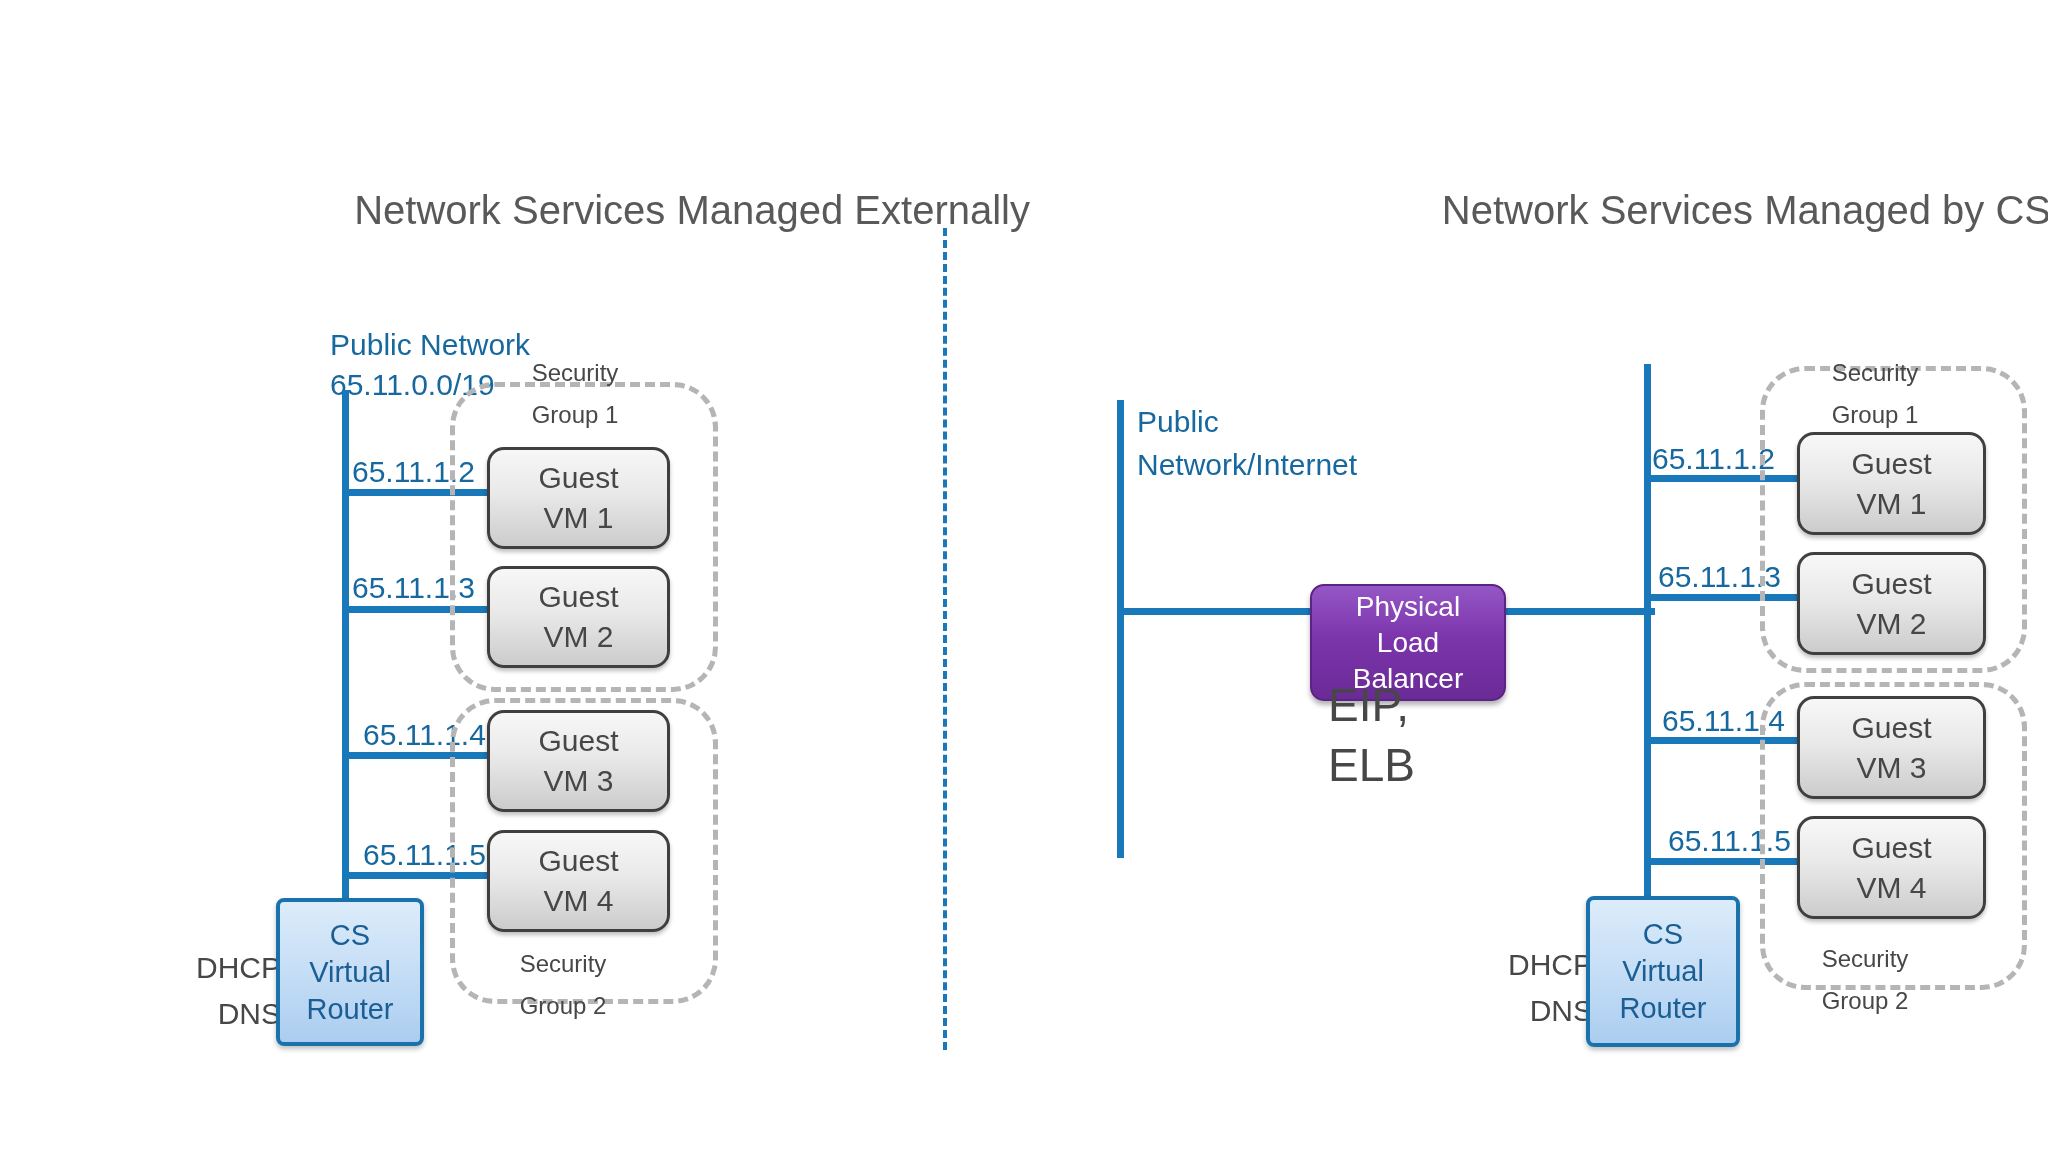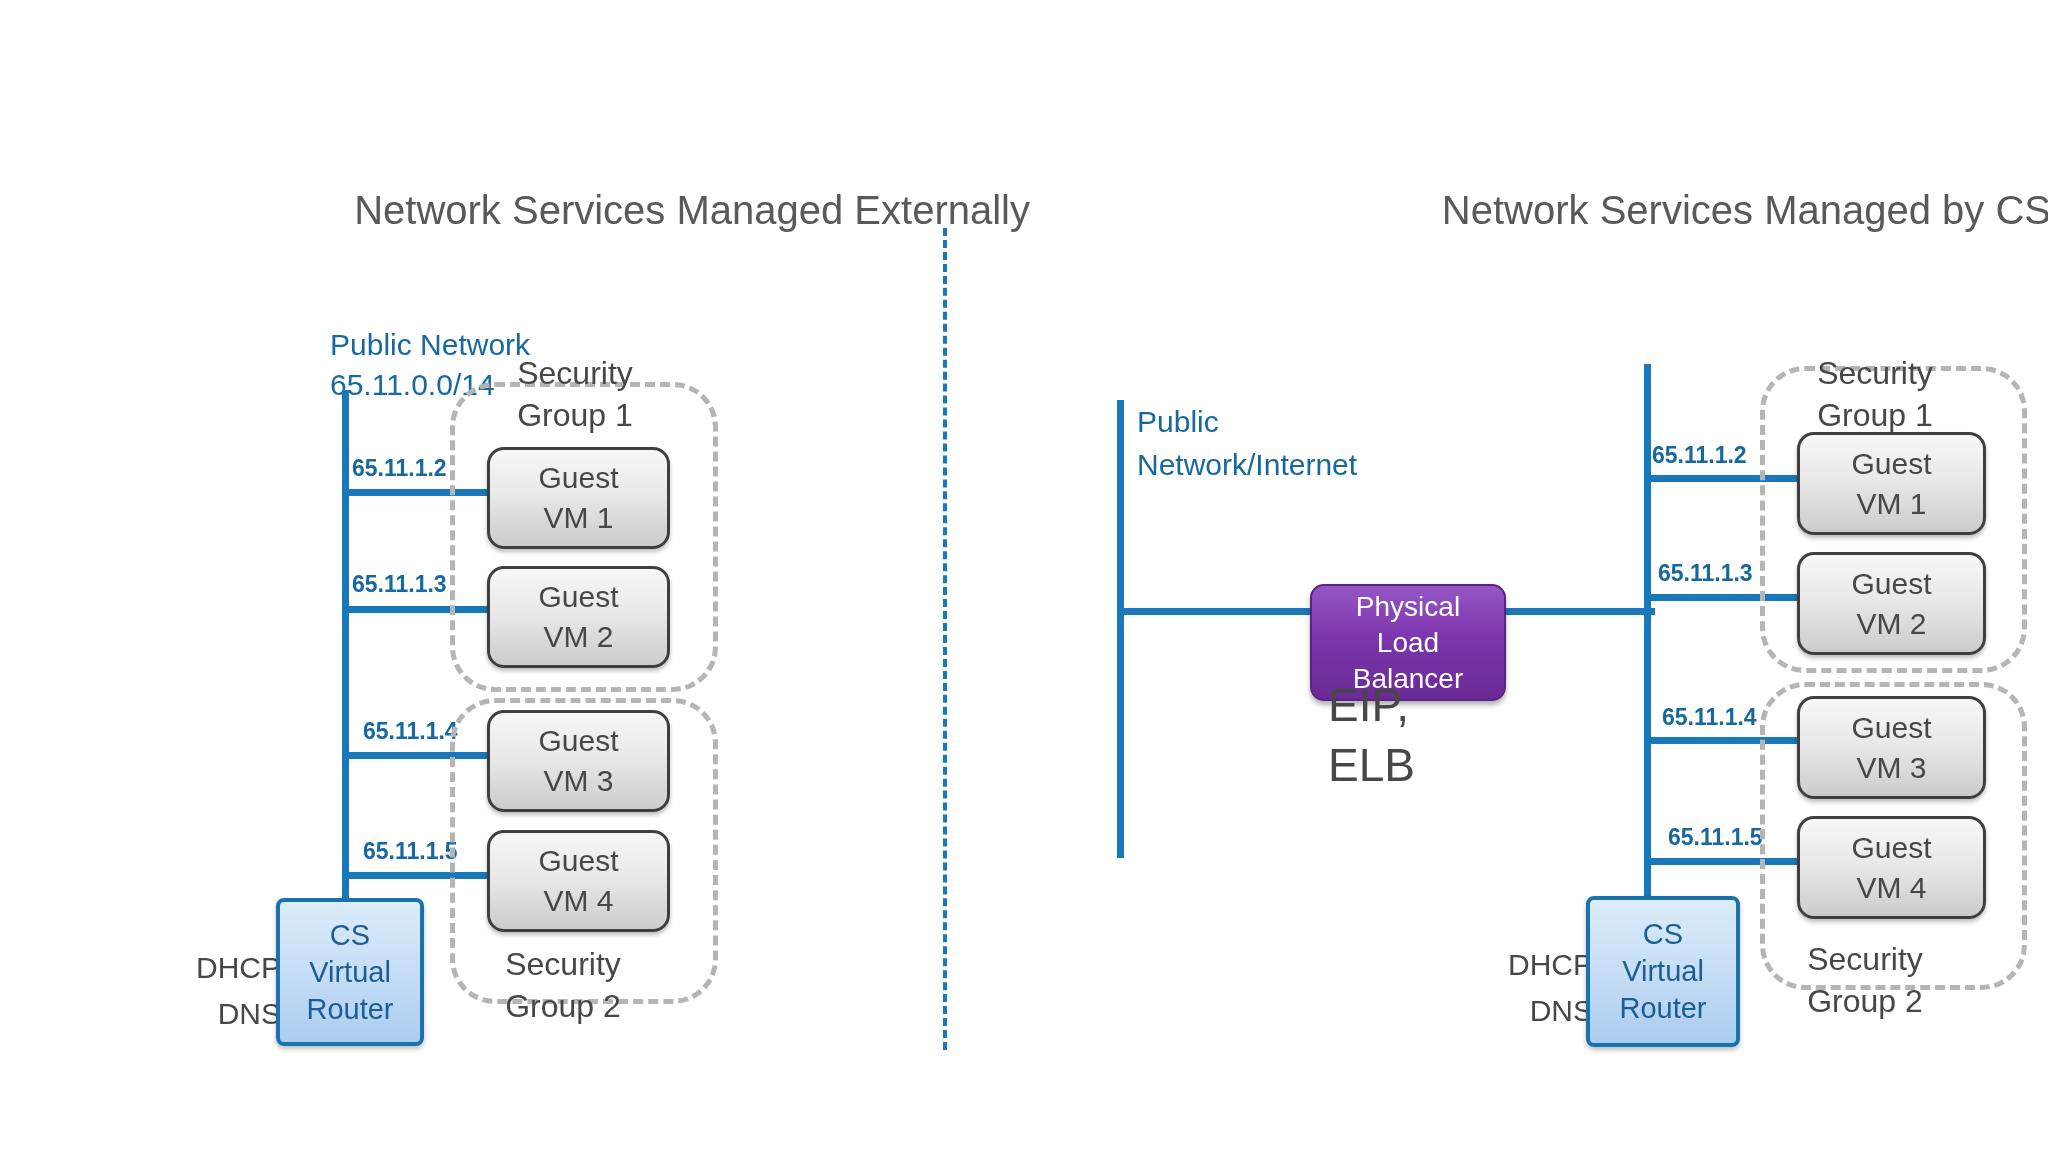--- a/index.html
+++ b/index.html
@@ -9,38 +9,38 @@
   }
   .abs{position:absolute;}
   .title{
     font-size:74px;font-weight:bold;color:#3b3b3b;letter-spacing:-1px;white-space:nowrap;
   }
   .section-header{
     font-size:40px;color:#595959;text-align:right;white-space:nowrap;
   }
   .blue-text{color:#16689f;}
   .label-30{font-size:30px;line-height:40px;white-space:nowrap;}
-  .ip-label{font-size:23px;color:#16689f;white-space:nowrap;font-weight:bold;}
+  .ip-label{font-size:30px;color:#16689f;white-space:nowrap;}
   .line-v{background:#1878ba;width:7px;}
   .line-h{background:#1878ba;height:7px;}
   .divider{
     width:0;border-left:4px dashed #1878ba;
   }
   .vm-box{
     width:177px;height:96px;border:3px solid #3f3f3f;border-radius:17px;
     background:linear-gradient(180deg,#f7f7f7 0%,#e9e9e9 45%,#cccccc 100%);
     box-shadow:0 3px 4px rgba(0,0,0,0.25);
     display:flex;flex-direction:column;align-items:center;justify-content:center;
     font-size:30px;line-height:40px;color:#474747;text-align:right;
   }
   .sg-box{
     border:5px dashed #b5b5b5;border-radius:45px;background:transparent;
   }
   .sg-label{
-    font-size:32px;line-height:42px;color:#474747;text-align:center;white-space:nowrap;
+    font-size:24px;line-height:42px;color:#474747;text-align:center;white-space:nowrap;
   }
   .router-box{
     border:4px solid #1a72ad;border-radius:8px;
     background:linear-gradient(180deg,#dcecfa 0%,#c3dcf5 55%,#abcdf0 100%);
     box-shadow:0 3px 5px rgba(0,0,0,0.25);
     display:flex;flex-direction:column;align-items:center;justify-content:center;
     font-size:29px;line-height:37px;color:#1b5e94;text-align:center;
   }
   .lb-box{
     width:192px;height:113px;border:2px solid #5c2384;border-radius:14px;
@@ -58,21 +58,21 @@
 <div id="slide">
 
 
   <div class="abs section-header" style="left:130px;top:188px;width:900px;">Network Services Managed Externally</div>
   <div class="abs section-header" style="left:1251px;top:188px;width:800px;">Network Services Managed by CS</div>
 
   <div class="abs divider" style="left:943px;top:228px;height:822px;"></div>
 
   <div class="abs label-30 blue-text" style="left:330px;top:325px;">
     <div>Public Network</div>
-    <div>65.11.0.0/14</div>
+    <div>65.11.0.0/19</div>
   </div>
 
   <div class="abs line-v" style="left:342px;top:390px;height:525px;"></div>
 
   <div class="abs line-h" style="left:345px;top:489px;width:145px;"></div>
   <div class="abs line-h" style="left:345px;top:606px;width:145px;"></div>
   <div class="abs line-h" style="left:345px;top:752px;width:145px;"></div>
   <div class="abs line-h" style="left:345px;top:872px;width:145px;"></div>
 
   <div class="abs ip-label" style="left:352px;top:455px;">65.11.1.2</div>

